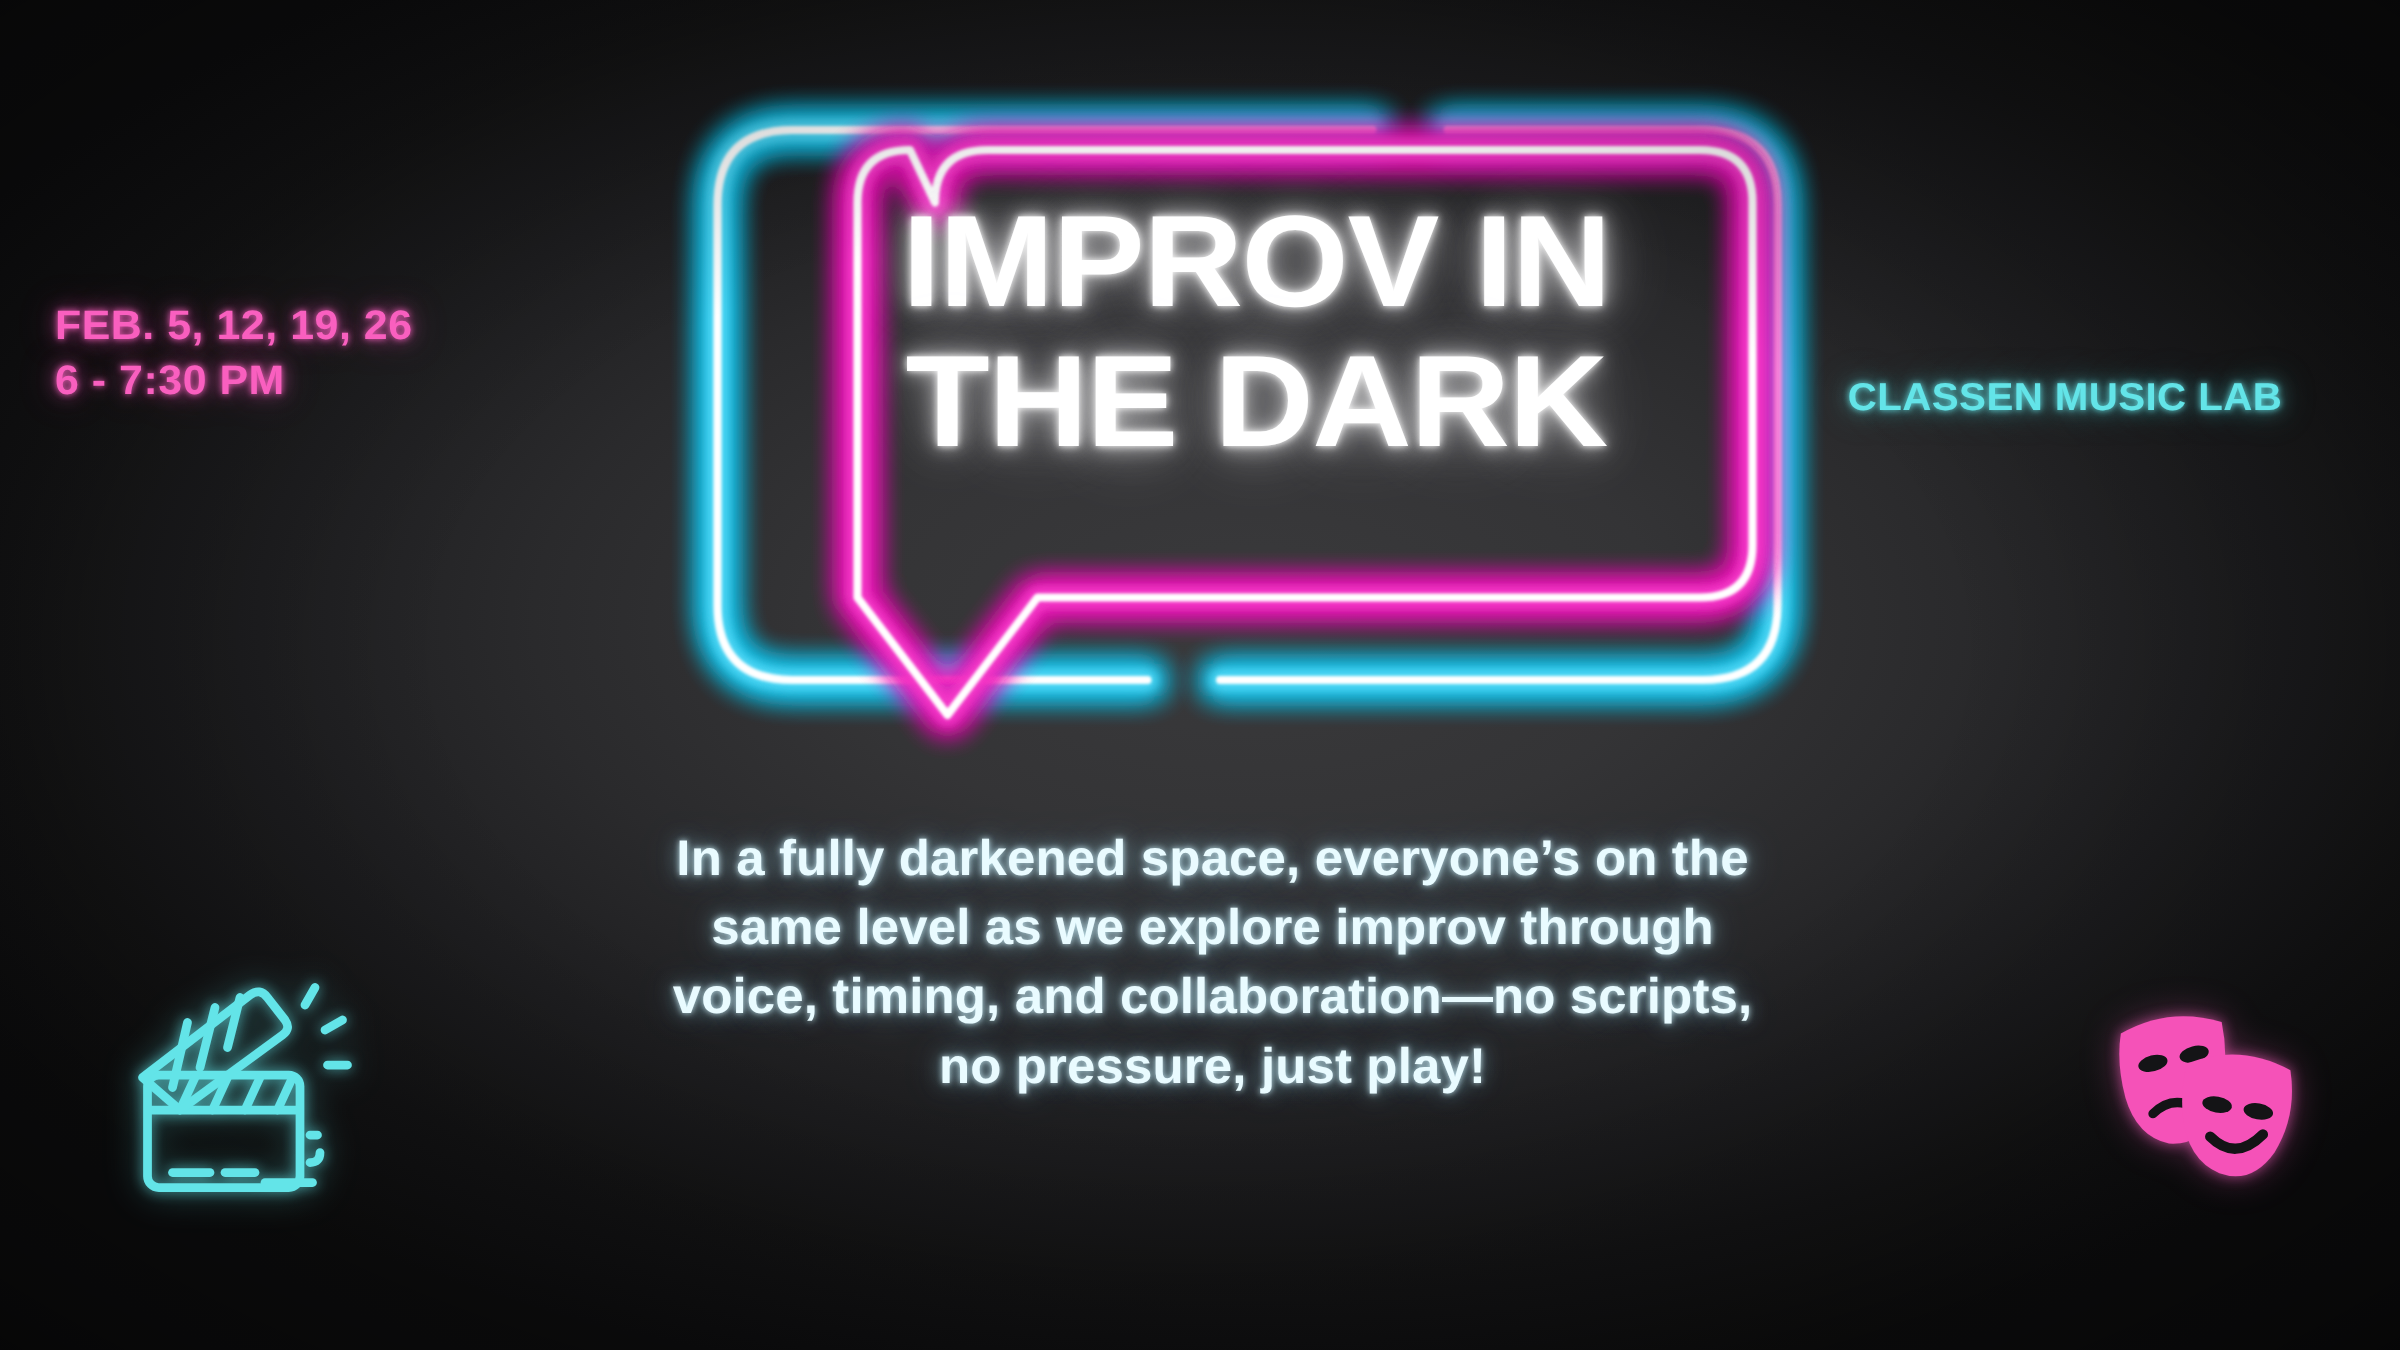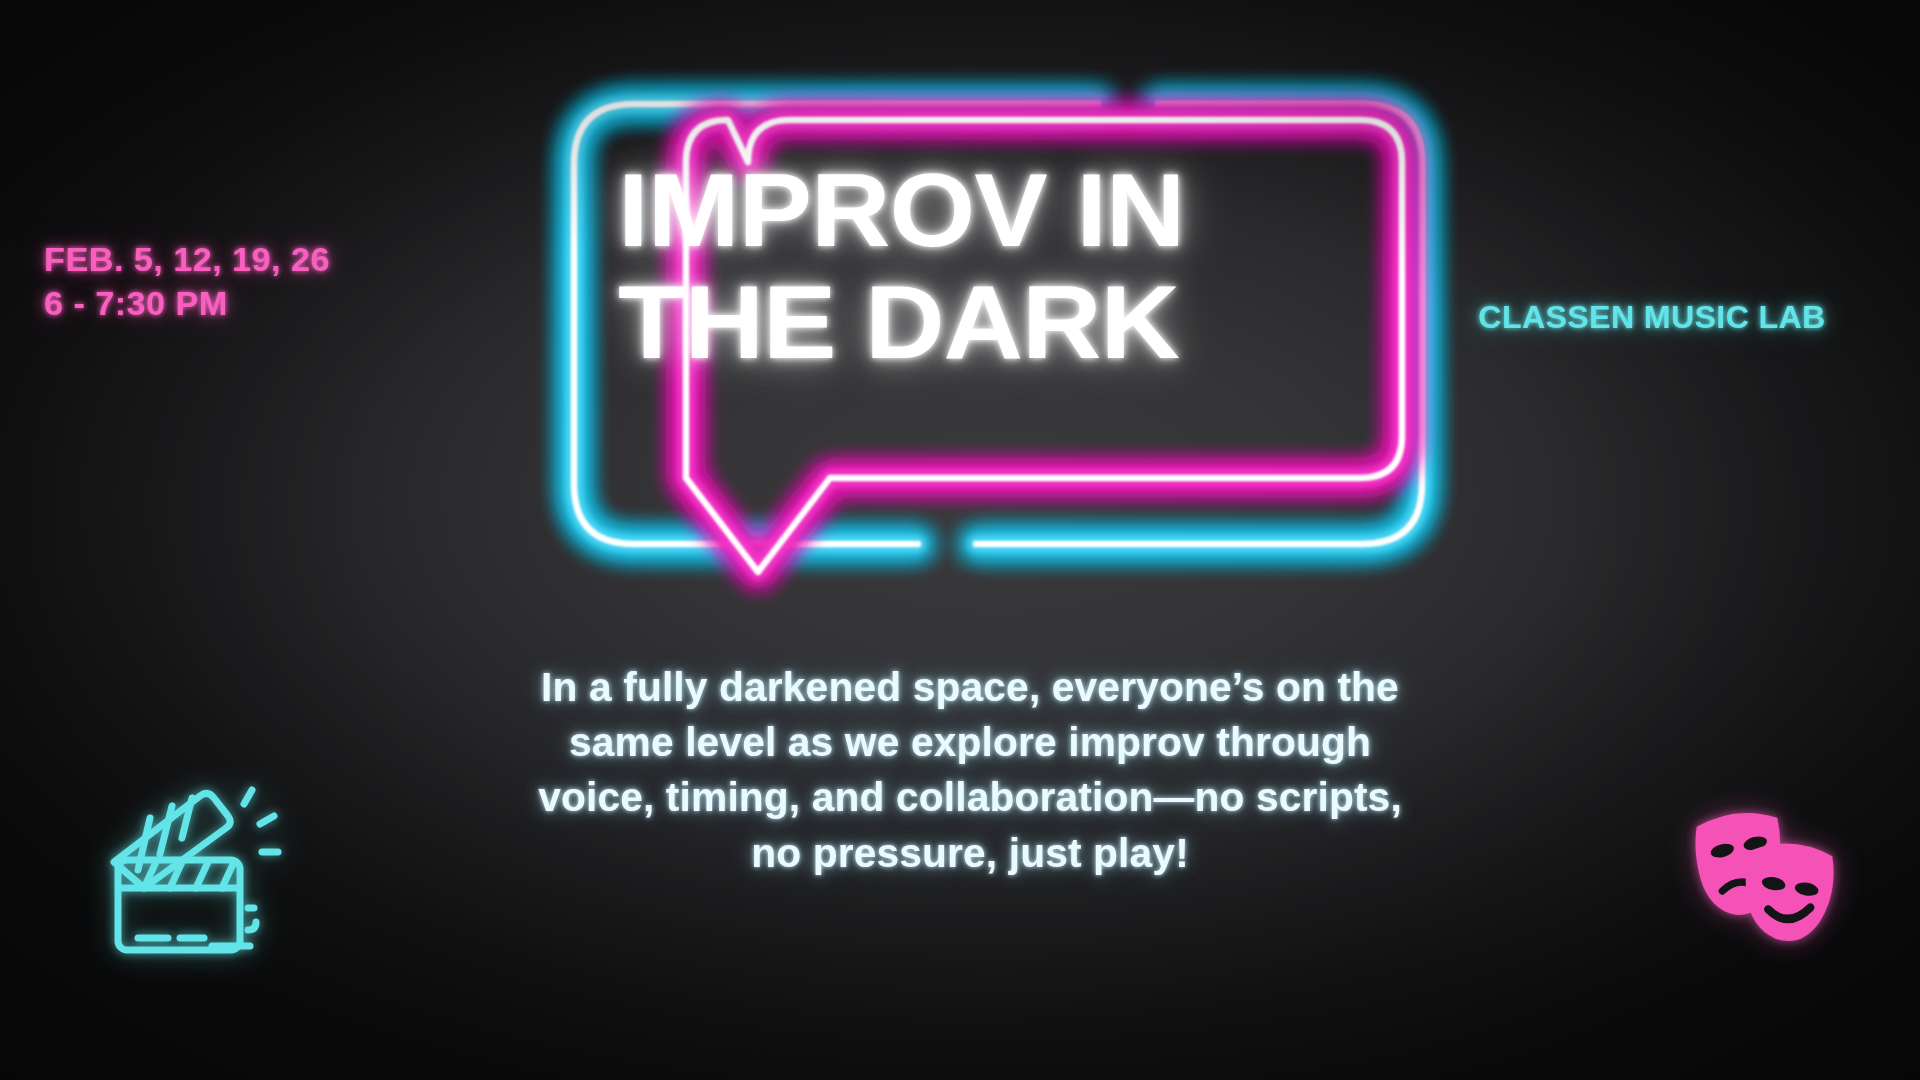--- a/index.html
+++ b/index.html
@@ -50,20 +50,21 @@
     height: 560px;
   }
   #bubble-svg { display: block; width: 1000px; height: 560px; overflow: visible; }
 
   
   #title-block {
     position: absolute;
     left: 640px;
     top: 160px;
     width: 730px;
+    text-align: center;
     z-index: 6;
   }
   .title-line {
     font-family: "Liberation Sans", sans-serif;
     font-weight: bold;
     font-size: 104px;
     line-height: 0.98;
     letter-spacing: -1px;
     color: #ffffff;
     transform: scaleX(1.06);

